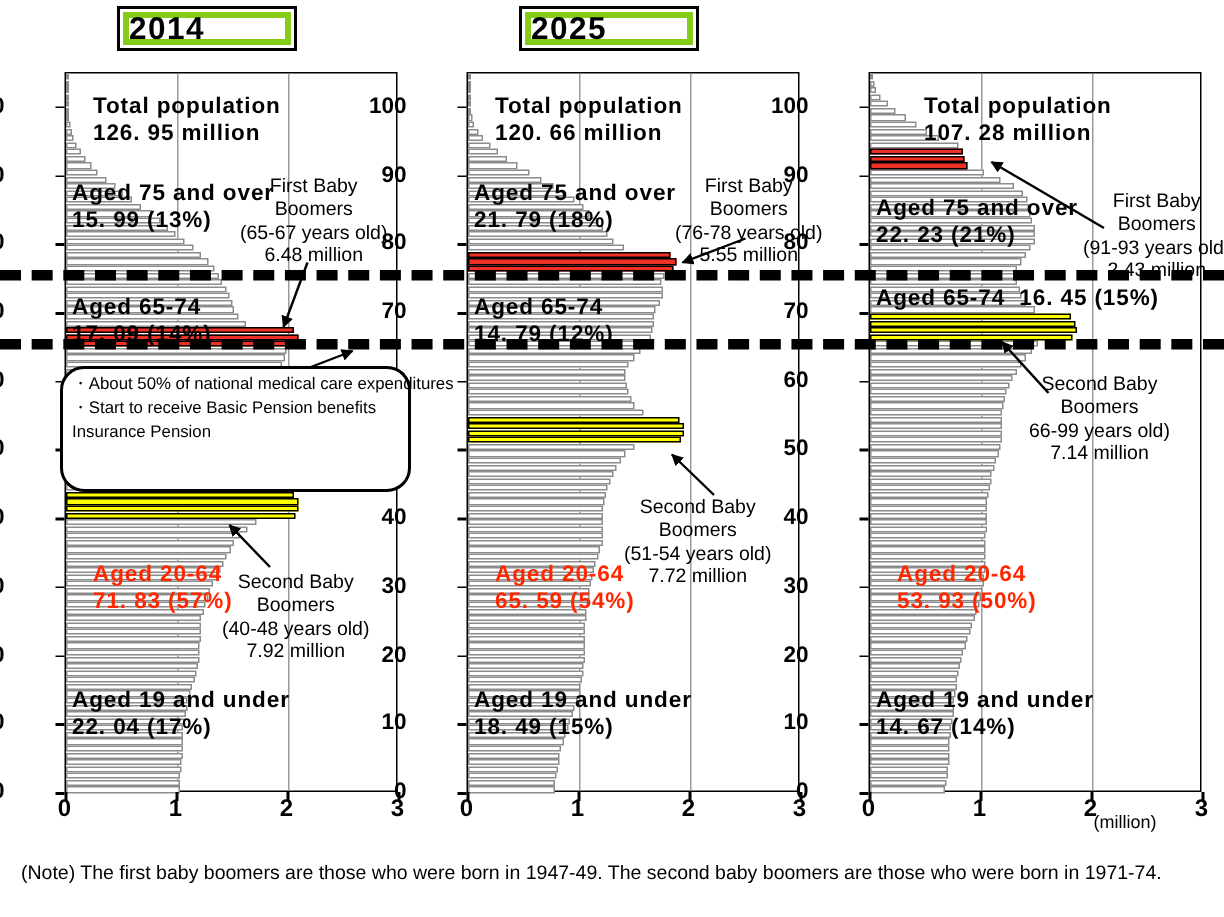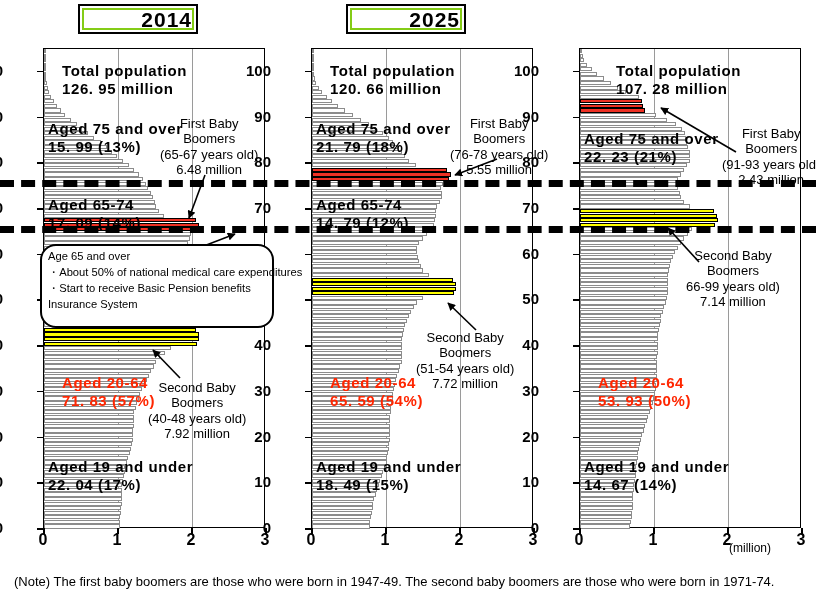--- a/index.html
+++ b/index.html
@@ -8,21 +8,21 @@
 
   .panel{position:absolute;top:0;width:272px;height:560px;}
   #panel-2014{left:0;}
   #panel-2025{left:268px;}
   #panel-2040{left:536px;}
 
   
   .year-box{position:absolute;left:78px;top:4px;width:120px;height:30px;
             border:2px solid #000;background:#fff;box-sizing:border-box;}
   .year-box .inner{position:absolute;left:2px;top:2px;right:2px;bottom:2px;
-            border:2px solid #84cc16;display:flex;align-items:center;justify-content:flex-end;}
+            border:4px solid #84cc16;display:flex;align-items:center;justify-content:flex-start;}
   .year-label{font-size:21px;font-weight:bold;letter-spacing:1px;line-height:1;}
 
   
   .plot{position:absolute;left:43px;top:48px;width:222px;height:480px;
         border-left:1.5px solid #000;border-top:1.5px solid #000;
         border-right:1.5px solid #000;border-bottom:1.5px solid #000;
         box-sizing:border-box;background:#fff;}
   .gridv{position:absolute;top:0;bottom:0;width:1px;background:#9a9a9a;}
 
   
@@ -222,24 +222,23 @@
     <div class="xtick" style="left: 265px;"></div>
     <div class="xlab" style="left: 255px;">3</div>
     <div class="anno t-total" style="left: 62px; top: 62px;"><span>Total population</span><br><span>126. 95 million</span></div>
     <div class="anno t-grp" style="left: 48px; top: 120px;"><span>Aged 75 and over</span><br><span>15. 99 (13%)</span></div>
     <div class="anno t-grp" style="left: 48px; top: 196px;"><span>Aged 65-74</span><br><span>17. 09 (14%)</span></div>
     <div class="anno t-grp red-txt" style="left: 62px; top: 374px;"><span>Aged 20-64</span><br><span>71. 83 (57%)</span></div>
     <div class="anno t-grp" style="left: 48px; top: 458px;"><span>Aged 19 and under</span><br><span>22. 04 (17%)</span></div>
     <div class="anno t-baby" style="left: 160px; top: 116px;;text-align:center"><span>First Baby<br>Boomers</span><br><span>(65-67 years old)</span><br><span>6.48 million</span></div>
     <div class="anno t-baby" style="left: 148px; top: 380px;;text-align:center"><span>Second Baby<br>Boomers</span><br><span>(40-48 years old)</span><br><span>7.92 million</span></div>
     <div class="callout">
-      <div>Age 65 and over</div>
       <div>・About 50% of national medical care expenditures</div>
       <div>・Start to receive Basic Pension benefits</div>
-      <div>Insurance System</div>
+      <div>Insurance Pension</div>
     </div>
   </div>
 <div class="panel" id="panel-2025">
     <div class="year-box">
       <div class="inner">
         <div class="year-label">2025</div>
       </div>
     </div>
     <div class="plot">
       <div class="gridv" style="left: 74px;"></div>
@@ -527,20 +526,21 @@
     <div class="xtick" style="left: 43px;"></div>
     <div class="xlab" style="left: 33px;">0</div>
     <div class="xtick" style="left: 117px;"></div>
     <div class="xlab" style="left: 107px;">1</div>
     <div class="xtick" style="left: 191px;"></div>
     <div class="xlab" style="left: 181px;">2</div>
     <div class="xtick" style="left: 265px;"></div>
     <div class="xlab" style="left: 255px;">3</div>
     <div class="anno t-total" style="left: 80px; top: 62px;"><span>Total population</span><br><span>107. 28 million</span></div>
     <div class="anno t-grp" style="left: 48px; top: 130px;"><span>Aged 75 and over</span><br><span>22. 23 (21%)</span></div>
+    <div class="anno t-grp" style="left: 48px; top: 190px;"><span>Aged 65-74&nbsp;&nbsp;16. 45 (15%)</span></div>
     <div class="anno t-grp red-txt" style="left: 62px; top: 374px;"><span>Aged 20-64</span><br><span>53. 93 (50%)</span></div>
     <div class="anno t-grp" style="left: 48px; top: 458px;"><span>Aged 19 and under</span><br><span>14. 67 (14%)</span></div>
     <div class="anno t-baby" style="left: 186px; top: 126px;;text-align:center"><span>First Baby<br>Boomers</span><br><span>(91-93 years old)</span><br><span>2.43 million</span></div>
     <div class="anno t-baby" style="left: 150px; top: 248px;;text-align:center"><span>Second Baby<br>Boomers</span><br><span>66-99 years old)</span><br><span>7.14 million</span></div>
   </div>
 
 <svg class="arrowsvg" id="arrow-layer">
     <defs>
       <marker id="ah" viewBox="0 0 10 10" refX="9" refY="5" markerWidth="5" markerHeight="5" orient="auto-start-reverse">
         <path d="M0,0 L10,5 L0,10 z" fill="#000"></path>

